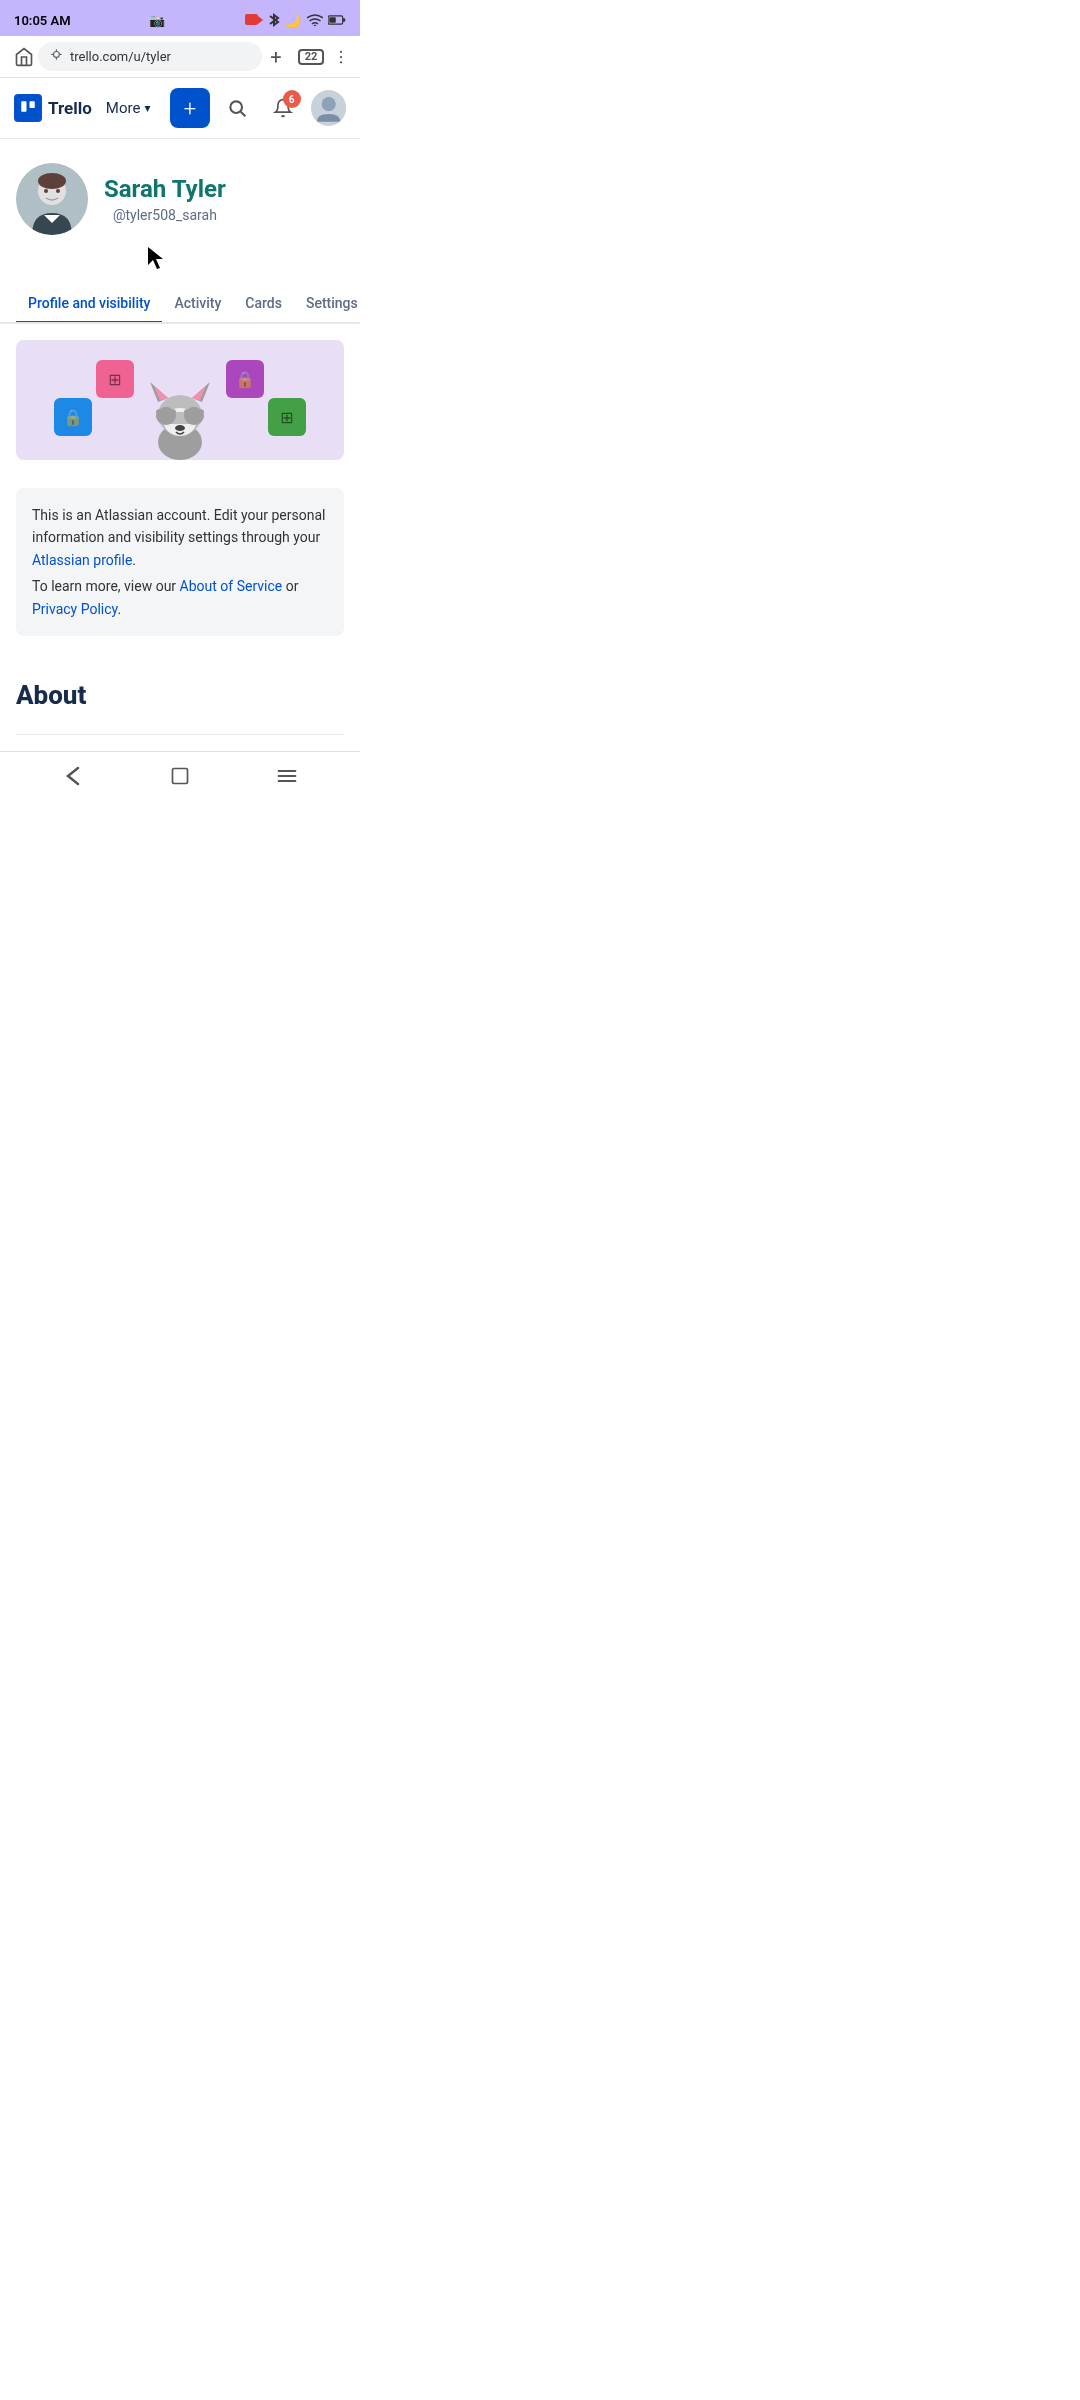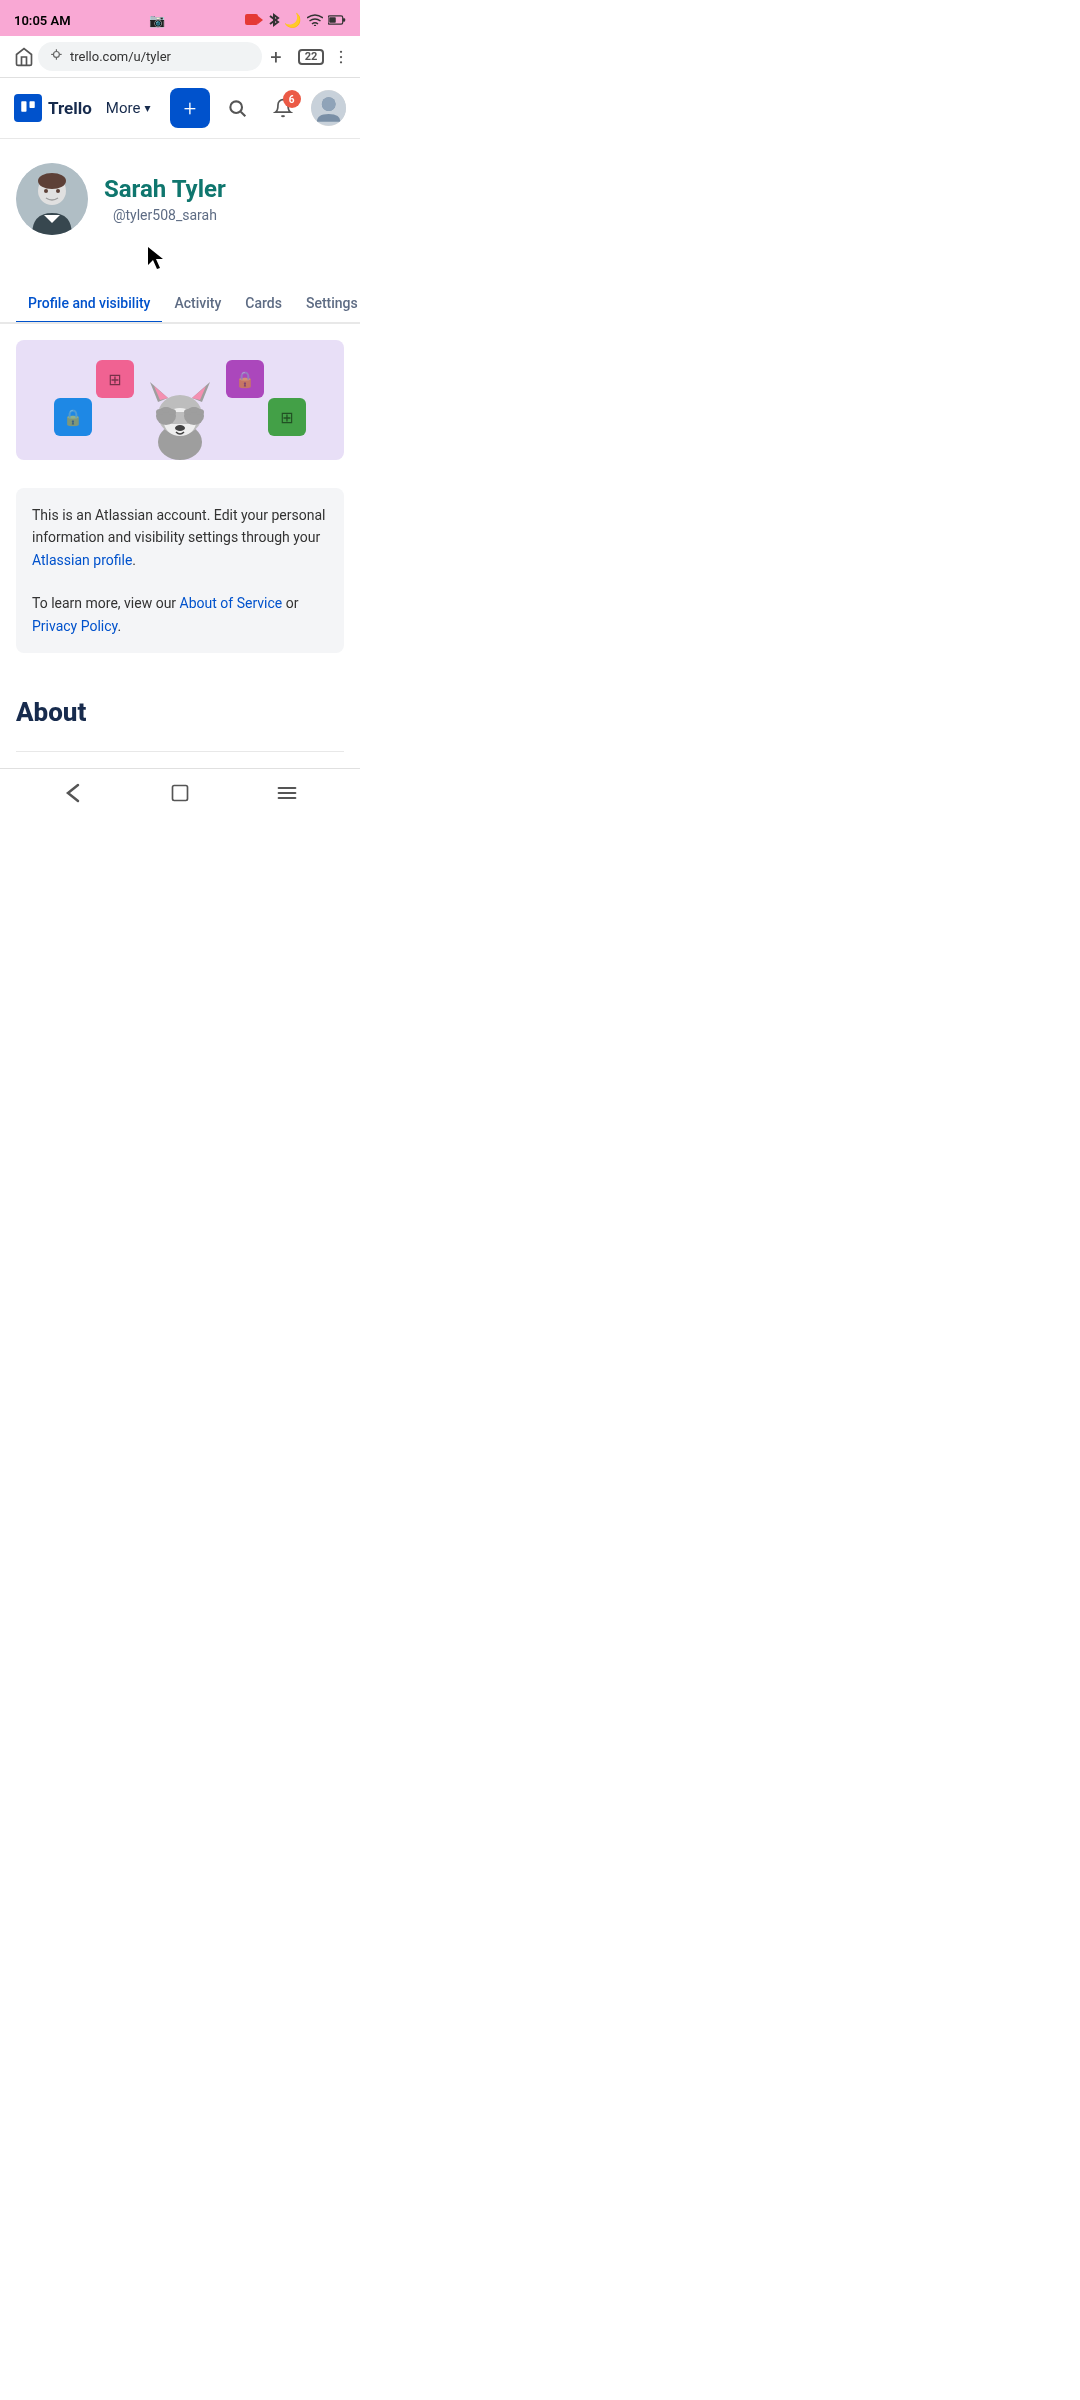--- a/index.html
+++ b/index.html
@@ -7,21 +7,21 @@
     body {
       font-family: -apple-system, BlinkMacSystemFont, 'Segoe UI', Roboto, sans-serif;
       background: #fff;
       width: 360px;
       min-height: 100vh;
       overflow-x: hidden;
     }
 
     
     .status-bar {
-      background: #f9a8d4;
+      background: #c4b5fd;
       display: flex;
       justify-content: space-between;
       align-items: center;
       padding: 8px 14px 4px;
       height: 36px;
     }
     .status-time {
       font-size: 13px;
       font-weight: 600;
       color: #000;
@@ -334,21 +334,21 @@
     }
     .info-box {
       background: #f4f5f7;
       border-radius: 8px;
       padding: 16px;
       font-size: 14px;
       color: #333;
       line-height: 1.6;
     }
     .info-box p {
-      margin-bottom: 21px;
+      margin-bottom: 4px;
     }
     .info-box p:last-child {
       margin-bottom: 0;
     }
     .link-blue {
       color: #0052cc;
       text-decoration: none;
     }
 
     

